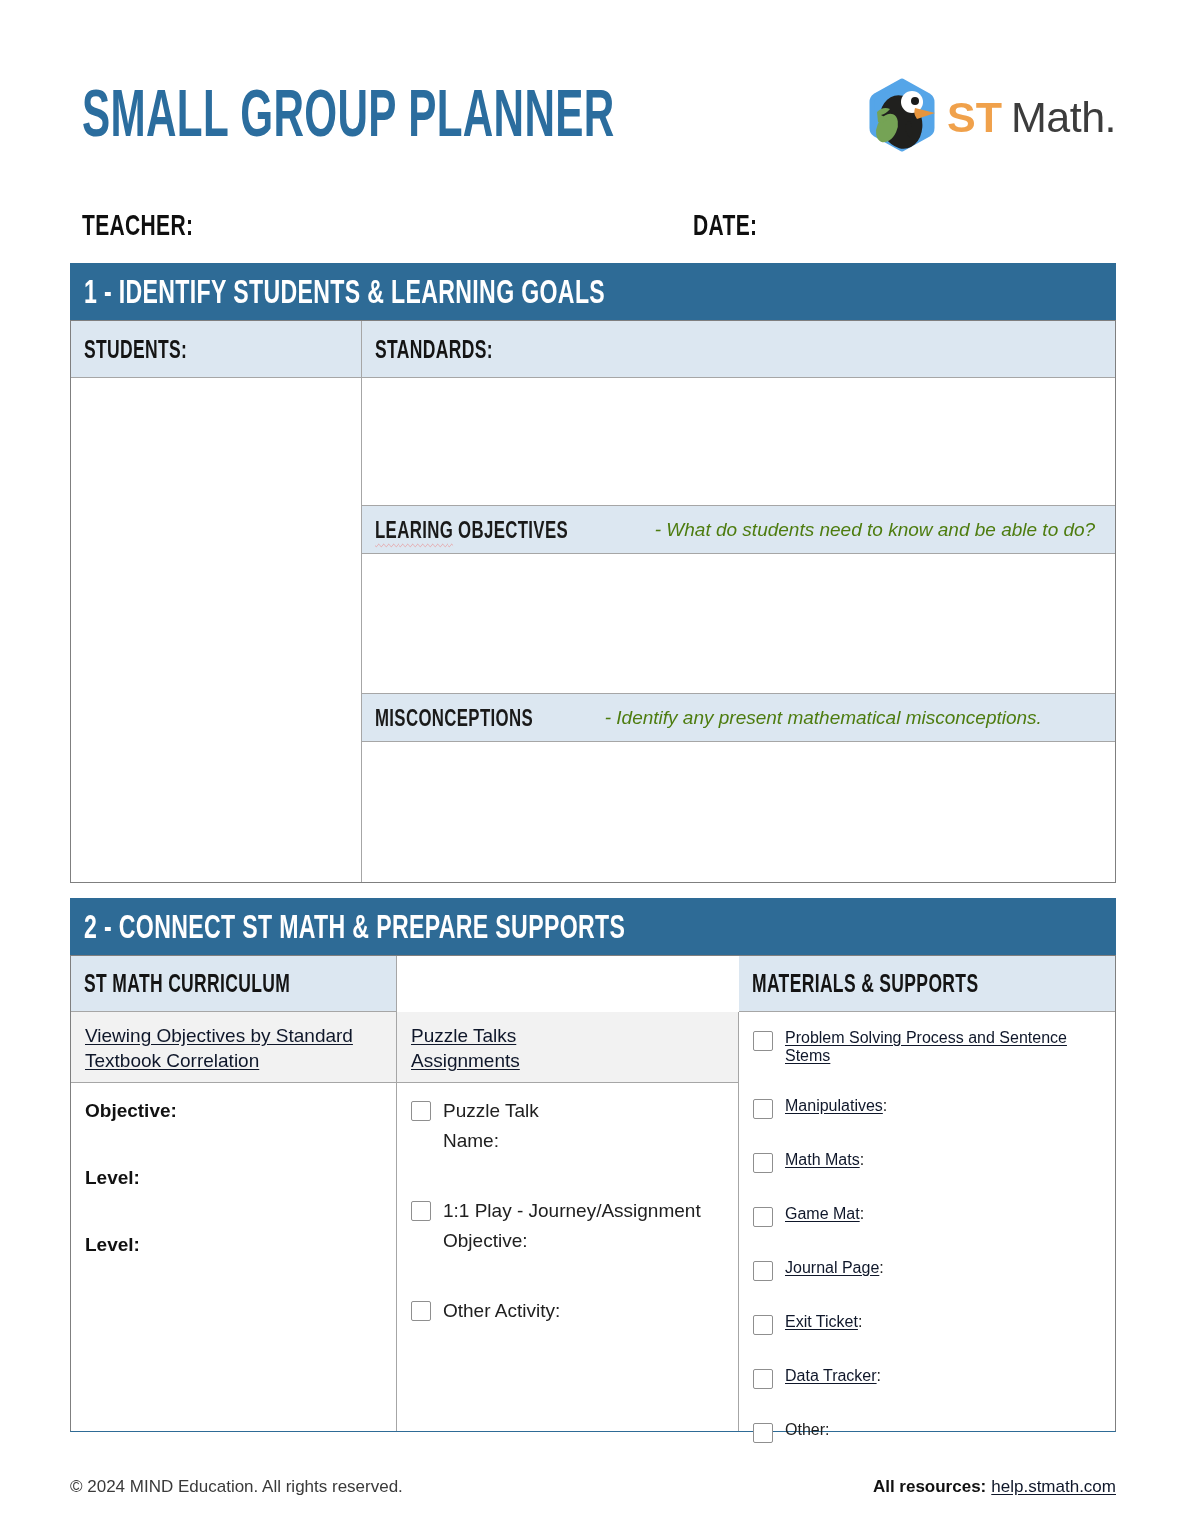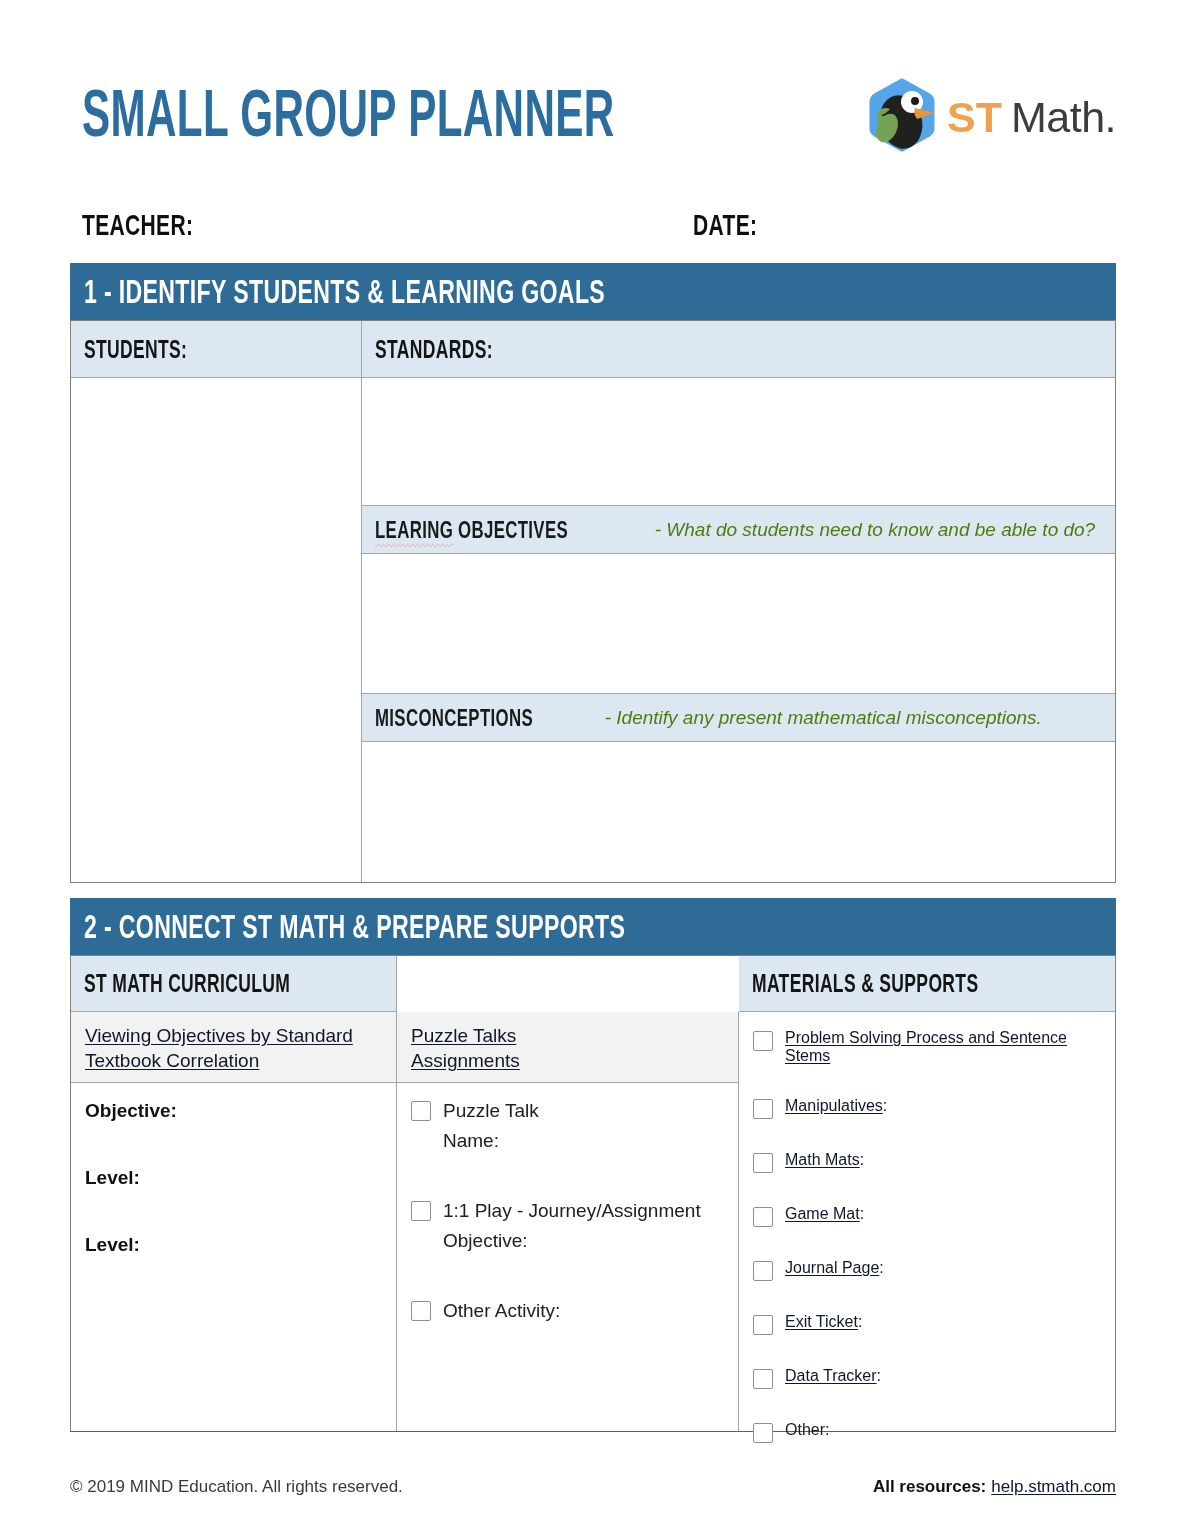--- a/index.html
+++ b/index.html
@@ -206,19 +206,19 @@
         <span class="mat-text"><a class="lnk">Data Tracker</a><span class="mat-colon">:</span></span>
       </div>
       <div class="chkrow">
         <span class="checkbox"></span>
         <span class="mat-text"><span>Other</span><span class="mat-colon">:</span></span>
       </div>
     </div>
   </div>
 
   <div class="footer">
-    <span class="footer-left">© 2019 MIND Education. All rights reserved.</span>
+    <span class="footer-left">© 2024 MIND Education. All rights reserved.</span>
     <span class="footer-right">
       <b>All resources:</b><a class="lnk">help.stmath.com</a>
     </span>
   </div>
 
 </div>
 
 </body></html>

